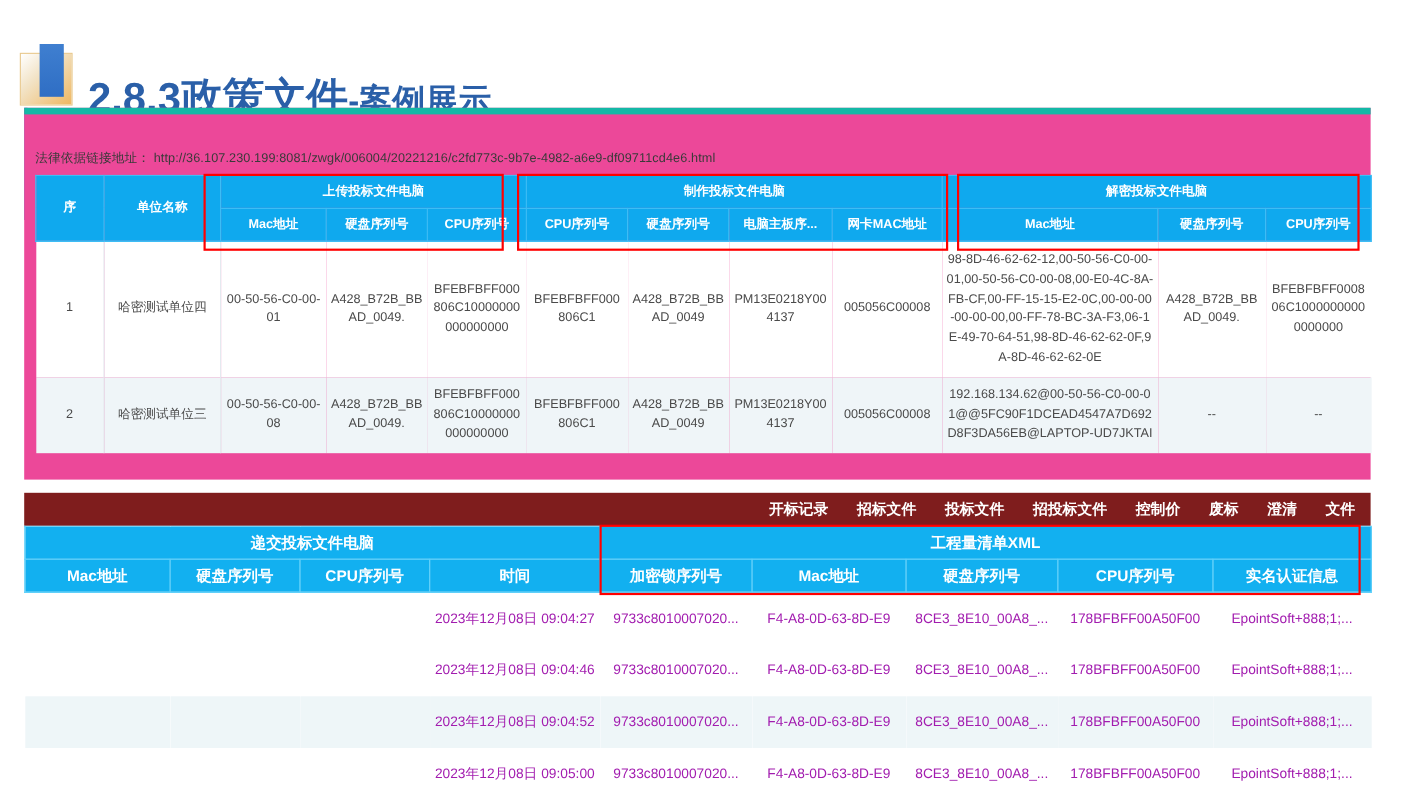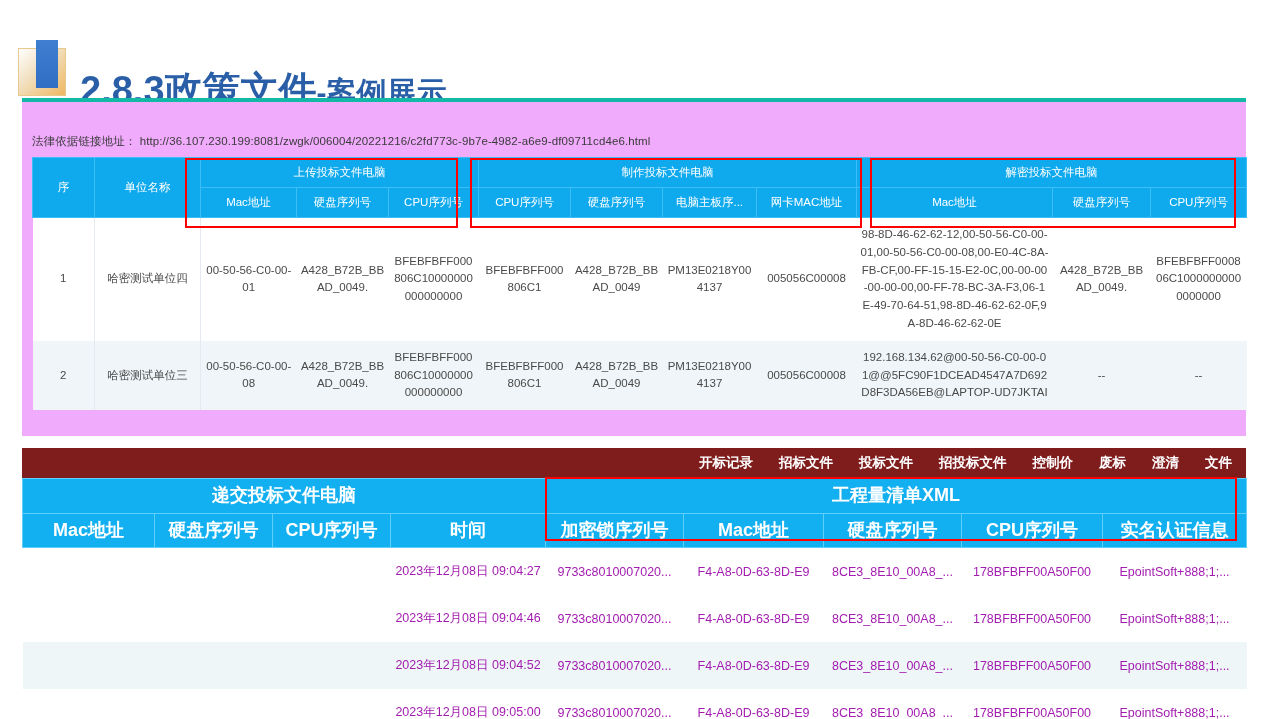--- a/index.html
+++ b/index.html
@@ -63,22 +63,22 @@
     left: 22px; top: 98px;
     width: 3px; height: 102px;
     background: #3b7fd4;
   }
 
   
   .panel-top {
     position: absolute;
     left: 22px; top: 98px;
     width: 1224px; height: 338px;
-    background: #f0abfc;
-    border-top: 4px solid #14b8a6;
+    background: #ec4899;
+    border-top: 6px solid #14b8a6;
   }
   .legal-line {
     position: absolute;
     left: 10px; top: 32px;
     font-size: 11.5px;
     color: #3a3a3a;
     white-space: nowrap;
     letter-spacing: 0.1px;
   }
 
@@ -86,21 +86,21 @@
     position: absolute;
     left: 10px; top: 55px;
     width: 1214px;
     border-collapse: collapse;
     table-layout: fixed;
   }
   .tbl1 th {
     background: #0fa9ee;
     color: #ffffff;
     font-size: 11.5px;
-    font-weight: normal;
+    font-weight: bold;
     text-align: center;
     border: 1px solid #3dbdf5;
     padding: 7px 2px;
     line-height: 1.3;
   }
   .tbl1 td {
     font-size: 11.5px;
     color: #4a4a4a;
     text-align: center;
     padding: 8px 4px;
@@ -151,21 +151,21 @@
   }
 
   .tbl2 {
     width: 1224px;
     border-collapse: collapse;
     table-layout: fixed;
   }
   .tbl2 th {
     background: #12b0f0;
     color: #ffffff;
-    font-size: 18px;
+    font-size: 14px;
     font-weight: bold;
     text-align: center;
     border: 1px solid #5fd0fa;
     padding: 6px 2px;
     line-height: 1.2;
   }
   .tbl2 td {
     font-size: 12.5px;
     color: #a21caf;
     text-align: center;

